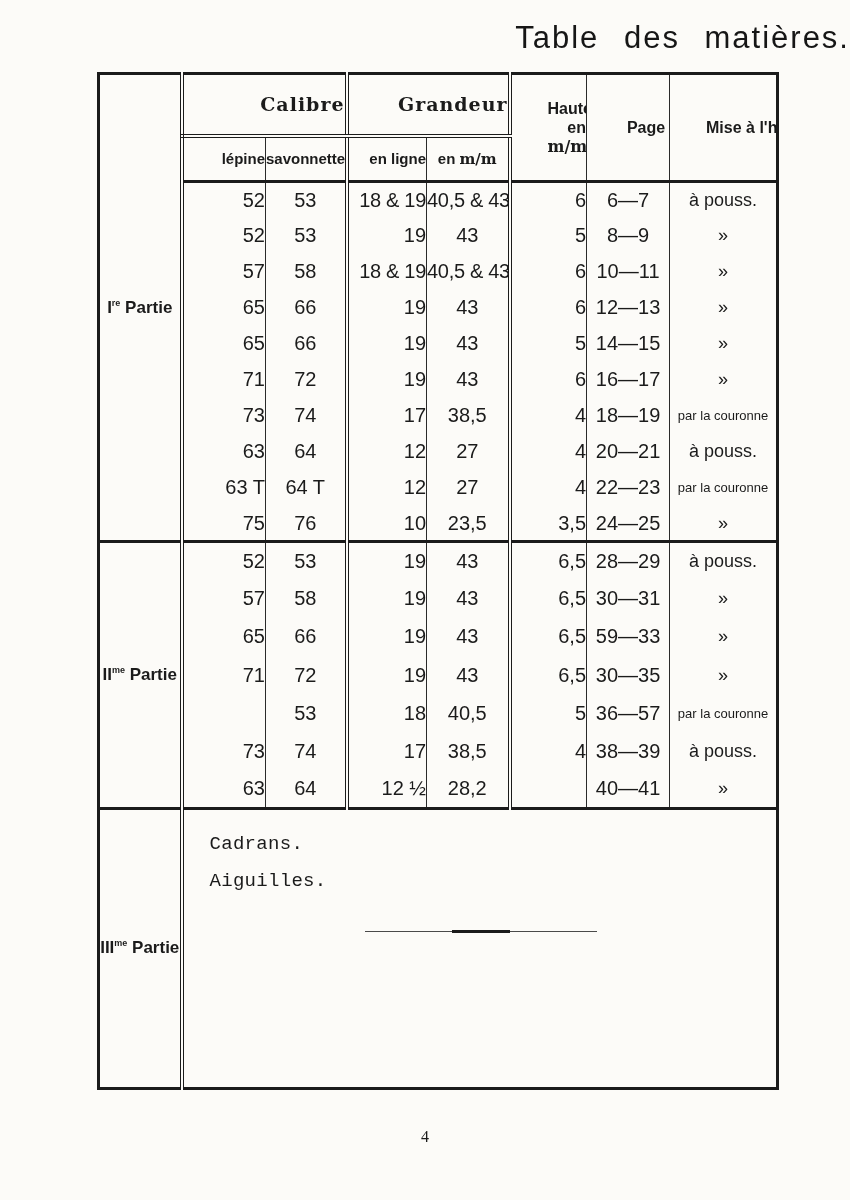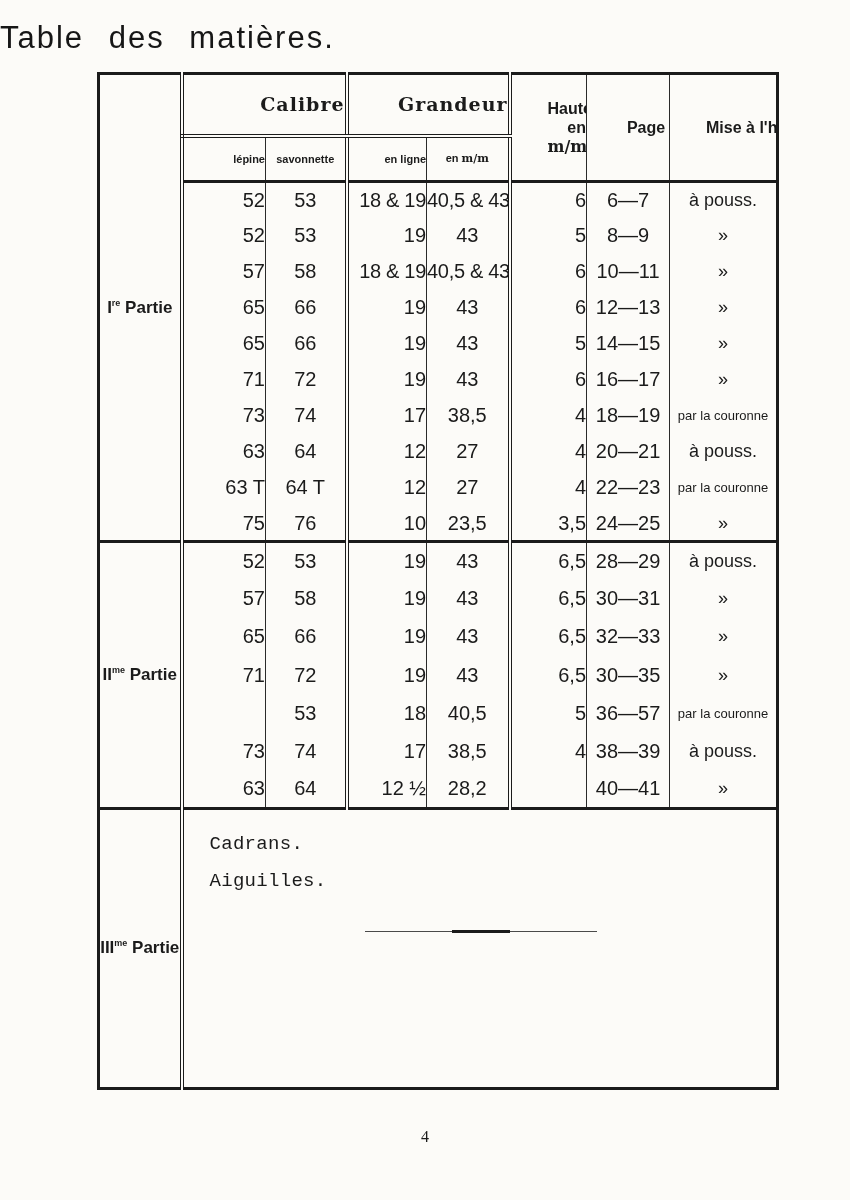--- a/index.html
+++ b/index.html
@@ -8,21 +8,21 @@
   body {
     width: 850px; height: 1200px;
     background: var(--paper);
     font-family: "Liberation Sans", sans-serif;
     color: var(--ink);
   }
   .sheet { position: relative; width: 850px; height: 1200px; overflow: hidden; }
 
   .page-title {
     position: absolute; top: 20px; left: 0; width: 100%;
-    text-align: left;
+    text-align: right;
     font-size: 31px; font-weight: 400;
     letter-spacing: 2px; word-spacing: 14px;
     color: #161616;
   }
 
   table.toc {
     position: absolute; left: 97px; top: 72px;
     width: 679px; height: 1018px;
     border-collapse: collapse; table-layout: fixed;
     border: 3px solid var(--ink);
@@ -43,21 +43,21 @@
   tr.s1-row { height: 36px; }
   tr.s2-row { height: 38px; }
   tr.s3-row { height: 280px; }
 
   .partie-cell { font-weight: bold; font-size: 17px; }
   .partie-cell sup { font-size: 9px; vertical-align: 7px; letter-spacing: 0; text-align: right; }
   .group-head {
     font-family: "DejaVu Serif", serif;
     font-weight: bold; font-size: 19px; letter-spacing: 1px;
   }
-  .sub-head { font-weight: bold; font-size: 11px; }
+  .sub-head { font-weight: bold; font-size: 15px; }
   .col-head { font-weight: bold; font-size: 16px; line-height: 1.2; padding-left: 36px; }
   .mm { font-family: "DejaVu Serif", serif; font-weight: bold; }
   td.mise { font-size: 18px; }
   td.mise.small { font-size: 13px; }
   td.tight { font-size: 20px; letter-spacing: -0.3px; }
 
   td.section3-content {
     vertical-align: top; text-align: left;
     padding: 16px 0 0 26px;
     font-size: 19px;
@@ -226,21 +226,21 @@
           <td class="dbl-l">6,5</td>
           <td class="sgl-l">30—31</td>
           <td class="sgl-l mise">»</td>
         </tr>
         <tr class="s2-row">
           <td class="dbl-l">65</td>
           <td class="sgl-l">66</td>
           <td class="dbl-l">19</td>
           <td class="sgl-l">43</td>
           <td class="dbl-l">6,5</td>
-          <td class="sgl-l">32—33</td>
+          <td class="sgl-l">59—33</td>
           <td class="sgl-l mise">»</td>
         </tr>
         <tr class="s2-row">
           <td class="dbl-l">71</td>
           <td class="sgl-l">72</td>
           <td class="dbl-l">19</td>
           <td class="sgl-l">43</td>
           <td class="dbl-l">6,5</td>
           <td class="sgl-l">30—35</td>
           <td class="sgl-l mise">»</td>

